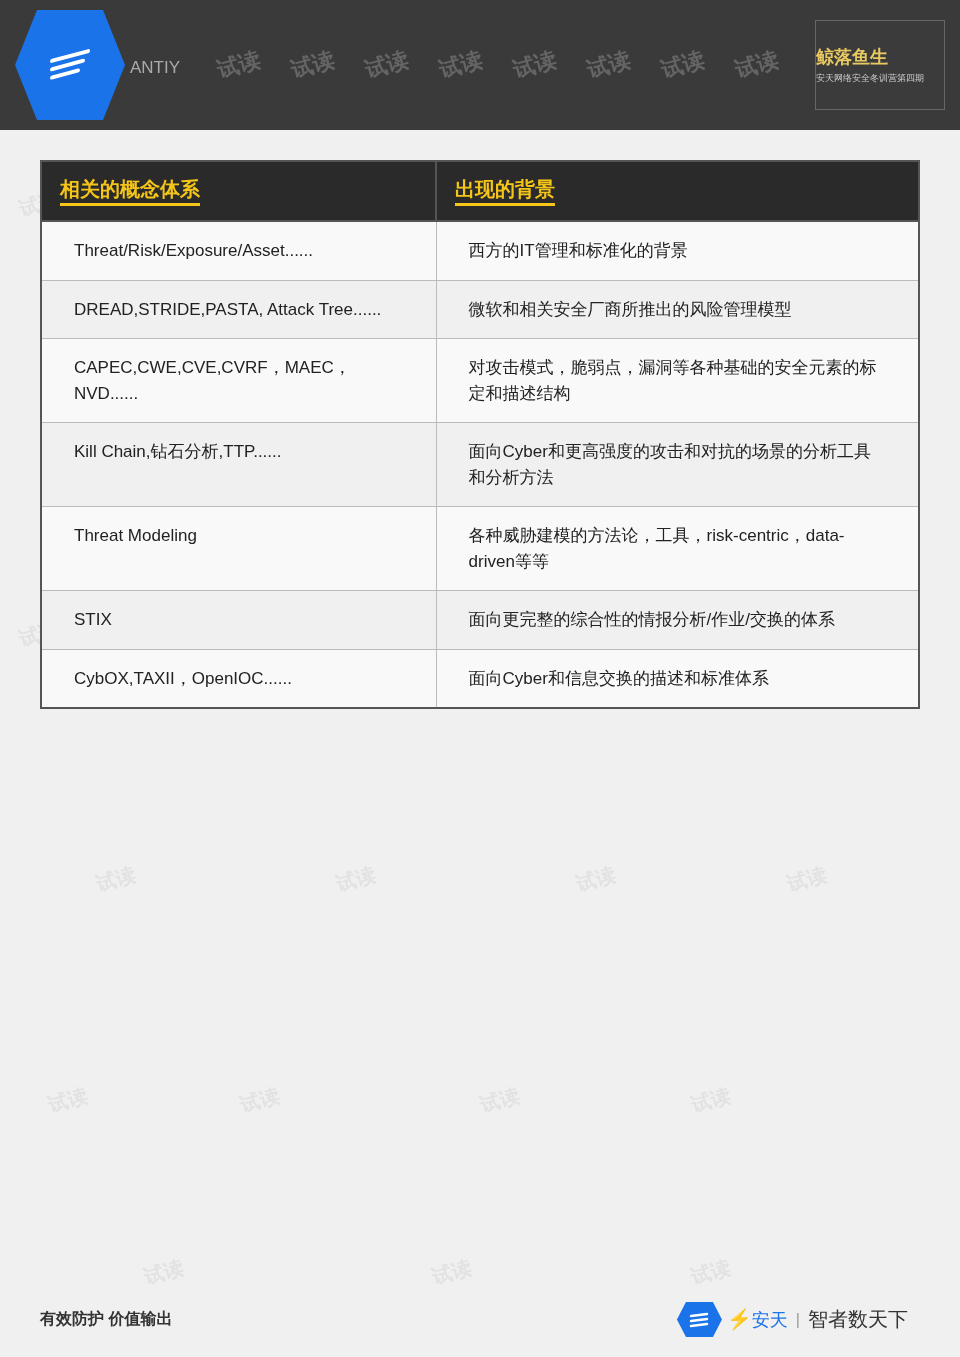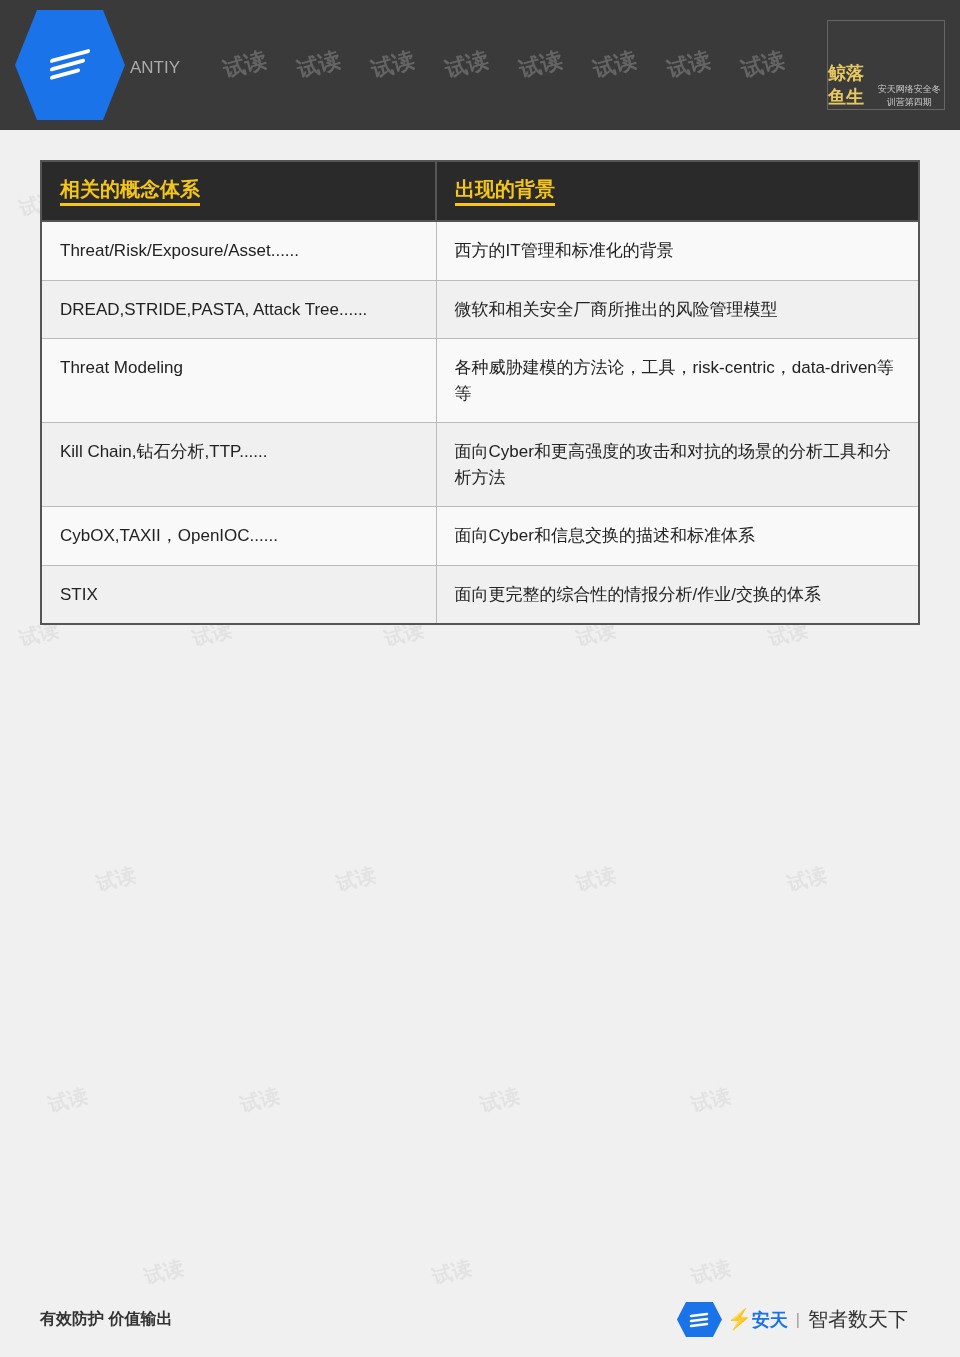--- a/index.html
+++ b/index.html
@@ -72,28 +72,28 @@
     .watermark {
       color: rgba(180,180,180,0.35);
       font-size: 22px;
       font-weight: bold;
       transform: rotate(-15deg);
       white-space: nowrap;
       user-select: none;
     }
 
     .header-logo-right {
-      width: 118px;
+      width: 130px;
       height: 90px;
       margin-right: 15px;
       background: rgba(60,60,60,0.8);
       border: 1px solid #666;
       display: flex;
-      flex-direction: row;
-      align-items: flex-end;
+      flex-direction: column;
+      align-items: flex-start;
       justify-content: center;
       flex-shrink: 0;
     }
 
     .header-logo-right-inner {
       color: #e8c860;
       font-size: 18px;
       font-weight: bold;
     }
 
@@ -147,21 +147,21 @@
       background: #2a2a2a;
       color: #f5c518;
       font-size: 20px;
       font-weight: bold;
       padding: 14px 18px;
       text-align: left;
       border: 2px solid #555;
     }
 
     .data-table td {
-      padding: 16px 18px;
+      padding: 16px 32px;
       border: 1.5px solid #bbb;
       vertical-align: top;
       font-size: 17px;
       line-height: 1.5;
     }
 
     .data-table tr:nth-child(odd) td {
       background: #f9f9f9;
     }
 
@@ -215,21 +215,21 @@
       display: flex;
       align-items: center;
       justify-content: center;
       font-size: 8px;
       color: white;
     }
 
     .footer-logo-text {
       font-size: 18px;
       color: #1a73e8;
-      font-weight: bold;
+      font-weight: normal;
     }
 
     .footer-logo-text2 {
       font-size: 20px;
       color: #333;
       text-align: right;
     }
 
     
     .header-underline {
@@ -311,34 +311,38 @@
     <tbody id="table-body">
     <tr>
           <td class="td-left">Threat/Risk/Exposure/Asset......</td>
           <td class="td-right">西方的IT管理和标准化的背景</td>
         </tr>
         <tr>
           <td class="td-left">DREAD,STRIDE,PASTA, Attack Tree......</td>
           <td class="td-right">微软和相关安全厂商所推出的风险管理模型</td>
         </tr>
         <tr>
+          <td class="td-left">CAPEC,CWE,CVE,CVRF，MAEC，NVD......</td>
+          <td class="td-right">对攻击模式，脆弱点，漏洞等各种基础的安全元素的标定和描述结构</td>
+        </tr>
+        <tr>
+          <td class="td-left">Kill Chain,钻石分析,TTP......</td>
+          <td class="td-right">面向Cyber和更高强度的攻击和对抗的场景的分析工具和分析方法</td>
+        </tr>
+        <tr>
           <td class="td-left">Threat Modeling</td>
           <td class="td-right">各种威胁建模的方法论，工具，risk-centric，data-driven等等</td>
         </tr>
         <tr>
-          <td class="td-left">Kill Chain,钻石分析,TTP......</td>
-          <td class="td-right">面向Cyber和更高强度的攻击和对抗的场景的分析工具和分析方法</td>
+          <td class="td-left">STIX</td>
+          <td class="td-right">面向更完整的综合性的情报分析/作业/交换的体系</td>
         </tr>
         <tr>
           <td class="td-left">CybOX,TAXII，OpenIOC......</td>
           <td class="td-right">面向Cyber和信息交换的描述和标准体系</td>
-        </tr>
-        <tr>
-          <td class="td-left">STIX</td>
-          <td class="td-right">面向更完整的综合性的情报分析/作业/交换的体系</td>
         </tr>
       </tbody>
   </table>
 </div>
 
 <div class="footer">
   <div class="footer-text">有效防护 价值输出</div>
   <div class="footer-logo">
     <div class="footer-logo-icon">
       <svg width="28" height="28" viewBox="0 0 28 28">

